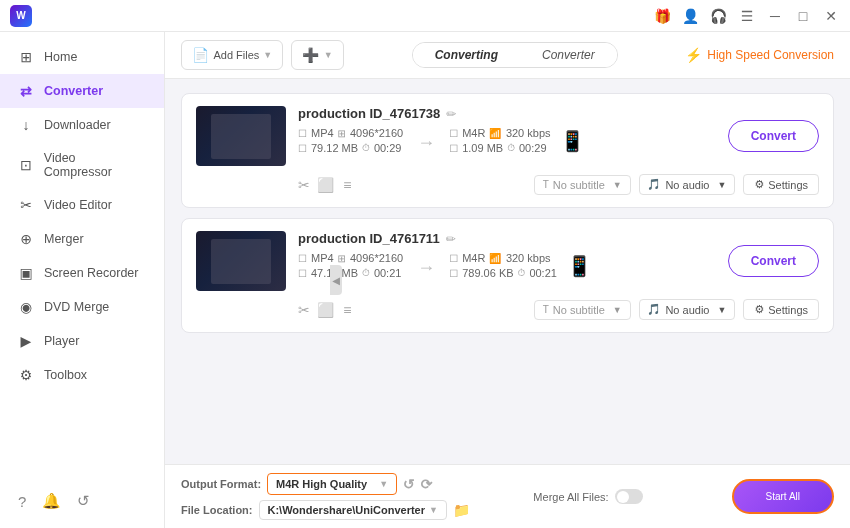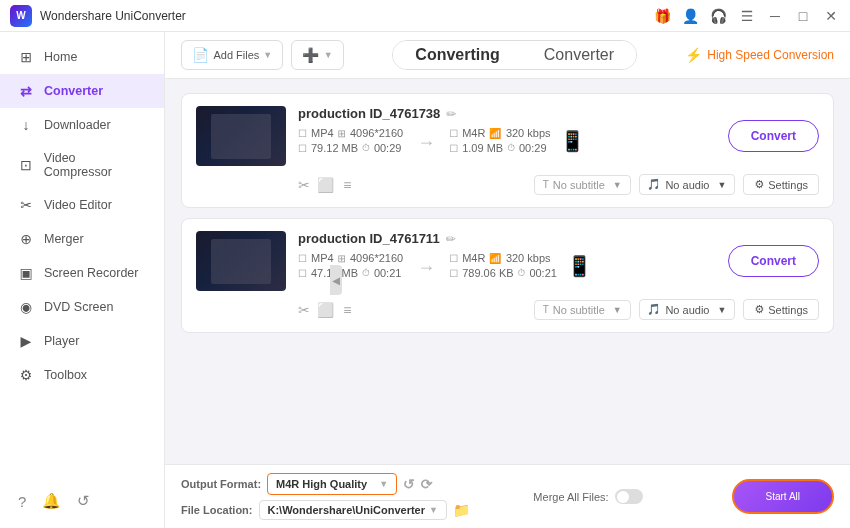--- a/index.html
+++ b/index.html
@@ -89,22 +89,23 @@
       display: flex;
       border: 1px solid #ddd;
       border-radius: 20px;
       overflow: hidden;
     }
     .tab-btn {
       padding: 5px 22px;
       border: none;
       background: #fff;
       cursor: pointer;
-      font-size: 16px;
+      font-size: 12px;
       color: #555;
+      font-style: italic;
     }
     .tab-btn.active {
       background: #fff;
       color: #333;
       font-weight: 600;
     }
 
     .high-speed {
       display: flex; align-items: center; gap: 4px;
       color: #f97316;
@@ -296,21 +297,20 @@
 
     .refresh-icons { display: flex; gap: 6px; align-items: center; }
     .r-icon { font-size: 14px; color: #aaa; cursor: pointer; }
   </style>
 </head>
 <body>
 
 <div class="titlebar">
   <div class="titlebar-left">
     <div class="app-logo">W</div>
-    <span class="app-title">Wondershare UniConverter</span>
   </div>
   <div class="titlebar-right">
     <div class="title-icon">🎁</div>
     <div class="title-icon">👤</div>
     <div class="title-icon">🎧</div>
     <div class="title-icon">☰</div>
     <div class="title-icon">─</div>
     <div class="title-icon">□</div>
     <div class="title-icon title-close">✕</div>
   </div>
@@ -343,21 +343,21 @@
       <div class="sidebar-item">
         <span class="s-icon">⊕</span>
         <span>Merger</span>
       </div>
       <div class="sidebar-item">
         <span class="s-icon">▣</span>
         <span>Screen Recorder</span>
       </div>
       <div class="sidebar-item">
         <span class="s-icon">◉</span>
-        <span>DVD Screen</span>
+        <span>DVD Merge</span>
       </div>
       <div class="sidebar-item">
         <span class="s-icon">▶</span>
         <span>Player</span>
       </div>
       <div class="sidebar-item">
         <span class="s-icon">⚙</span>
         <span>Toolbox</span>
       </div>
     </div>

